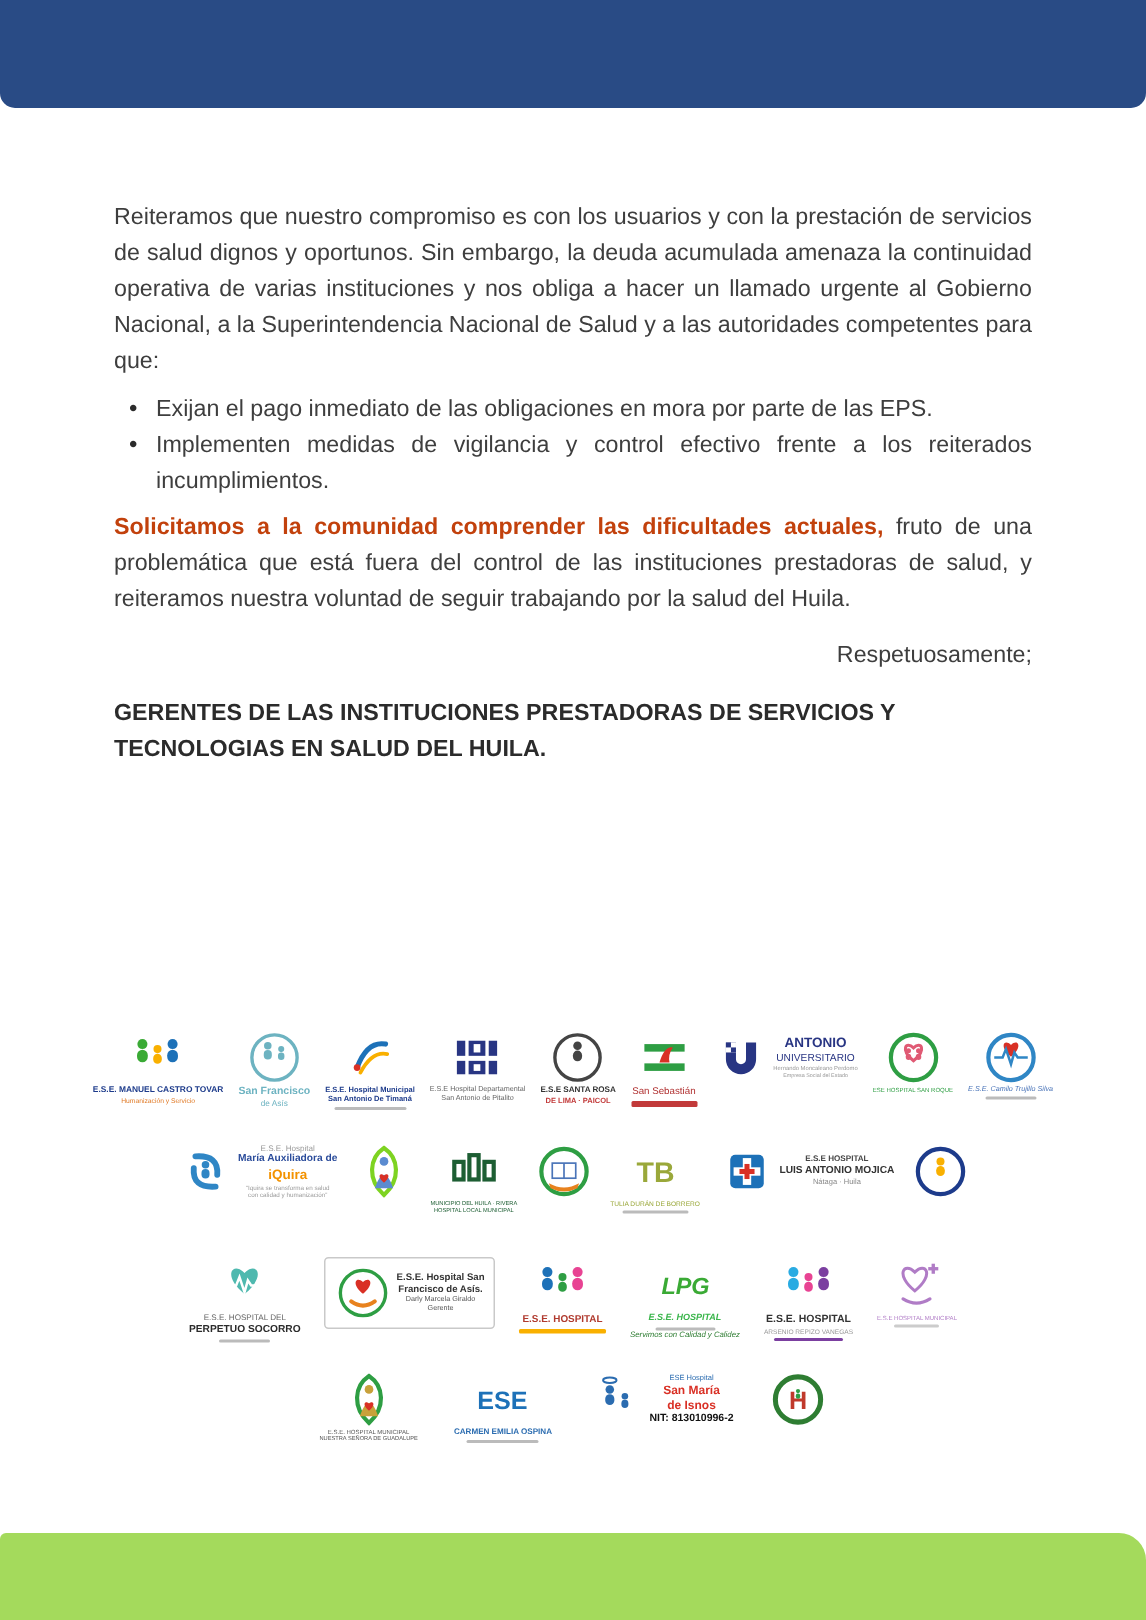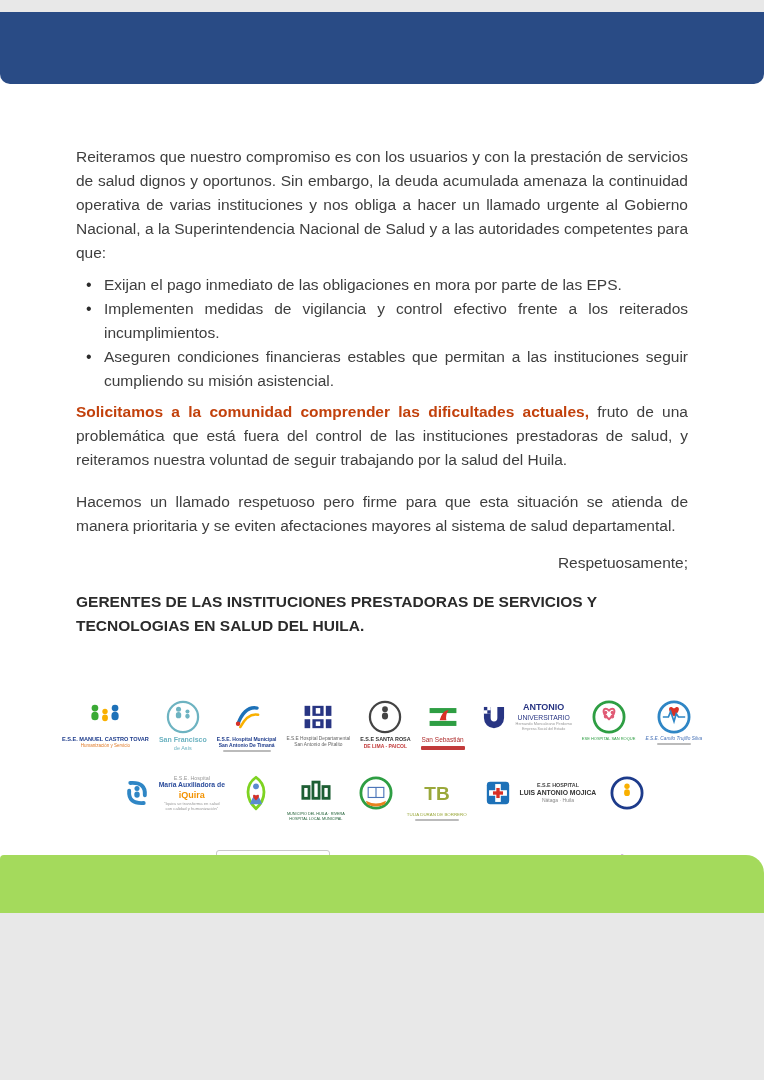--- a/index.html
+++ b/index.html
@@ -1,16 +1,16 @@
 <!DOCTYPE html>
 <html><head>
 <meta charset="utf-8">
 <style>
   html,body{margin:0;padding:0;background:#e8e8e8;}
-  .page{position:relative;width:764px;height:901px;background:#ffffff;margin:12px auto;
+  .page{position:relative;width:764px;height:1080px;background:#ffffff;margin:0 auto;
         font-family:"Liberation Sans",sans-serif;overflow:hidden;}
   .header-bar{position:absolute;top:0;left:0;right:0;height:72px;background:#294b85;
         border-radius:0 0 10px 10px;}
   .footer-bar{position:absolute;bottom:0;left:0;right:0;height:58px;background:#a4da5c;
         border-radius:4px 18px 0 0;}
   .content{position:absolute;left:76px;right:76px;top:133px;color:#3e3e3e;
         font-size:15.5px;line-height:24px;text-align:justify;}
   .content p{margin:0;}
   .p2{margin-top:7px !important;}
   .p3{margin-top:18px !important;}
@@ -37,24 +37,22 @@
 <body>
 
 <div class="page">
   <div class="header-bar"></div>
 
   <div class="content">
     <p>Reiteramos que nuestro compromiso es con los usuarios y con la prestación de servicios de salud dignos y oportunos. Sin embargo, la deuda acumulada amenaza la continuidad operativa de varias instituciones y nos obliga a hacer un llamado urgente al Gobierno Nacional, a la Superintendencia Nacional de Salud y a las autoridades competentes para que:</p>
     <ul class="blist">
       <li>Exijan el pago inmediato de las obligaciones en mora por parte de las EPS.</li>
       <li>Implementen medidas de vigilancia y control efectivo frente a los reiterados incumplimientos.</li>
-      <li>Aseguren condiciones financieras estables que permitan a las instituciones seguir cumpliendo su misión asistencial.</li>
     </ul>
     <p class="p2"><strong>Solicitamos a la comunidad comprender las dificultades actuales,</strong><span> fruto de una problemática que está fuera del control de las instituciones prestadoras de salud, y reiteramos nuestra voluntad de seguir trabajando por la salud del Huila.</span></p>
-    <p class="p3">Hacemos un llamado respetuoso pero firme para que esta situación se atienda de manera prioritaria y se eviten afectaciones mayores al sistema de salud departamental.</p>
     <p class="closing">Respetuosamente;</p>
     <p class="signature">GERENTES DE LAS INSTITUCIONES PRESTADORAS DE SERVICIOS Y TECNOLOGIAS EN SALUD DEL HUILA.</p>
   </div>
 
   <div class="logos">
     <div class="lrow r1">
         <div class="logo">
           <svg class="licon" viewBox="0 0 34 34">
             <circle cx="8" cy="9" r="3" fill="#3aaa35"></circle>
             <rect x="4.8" y="12.4" width="6.4" height="7.5" rx="3.2" fill="#3aaa35"></rect>

